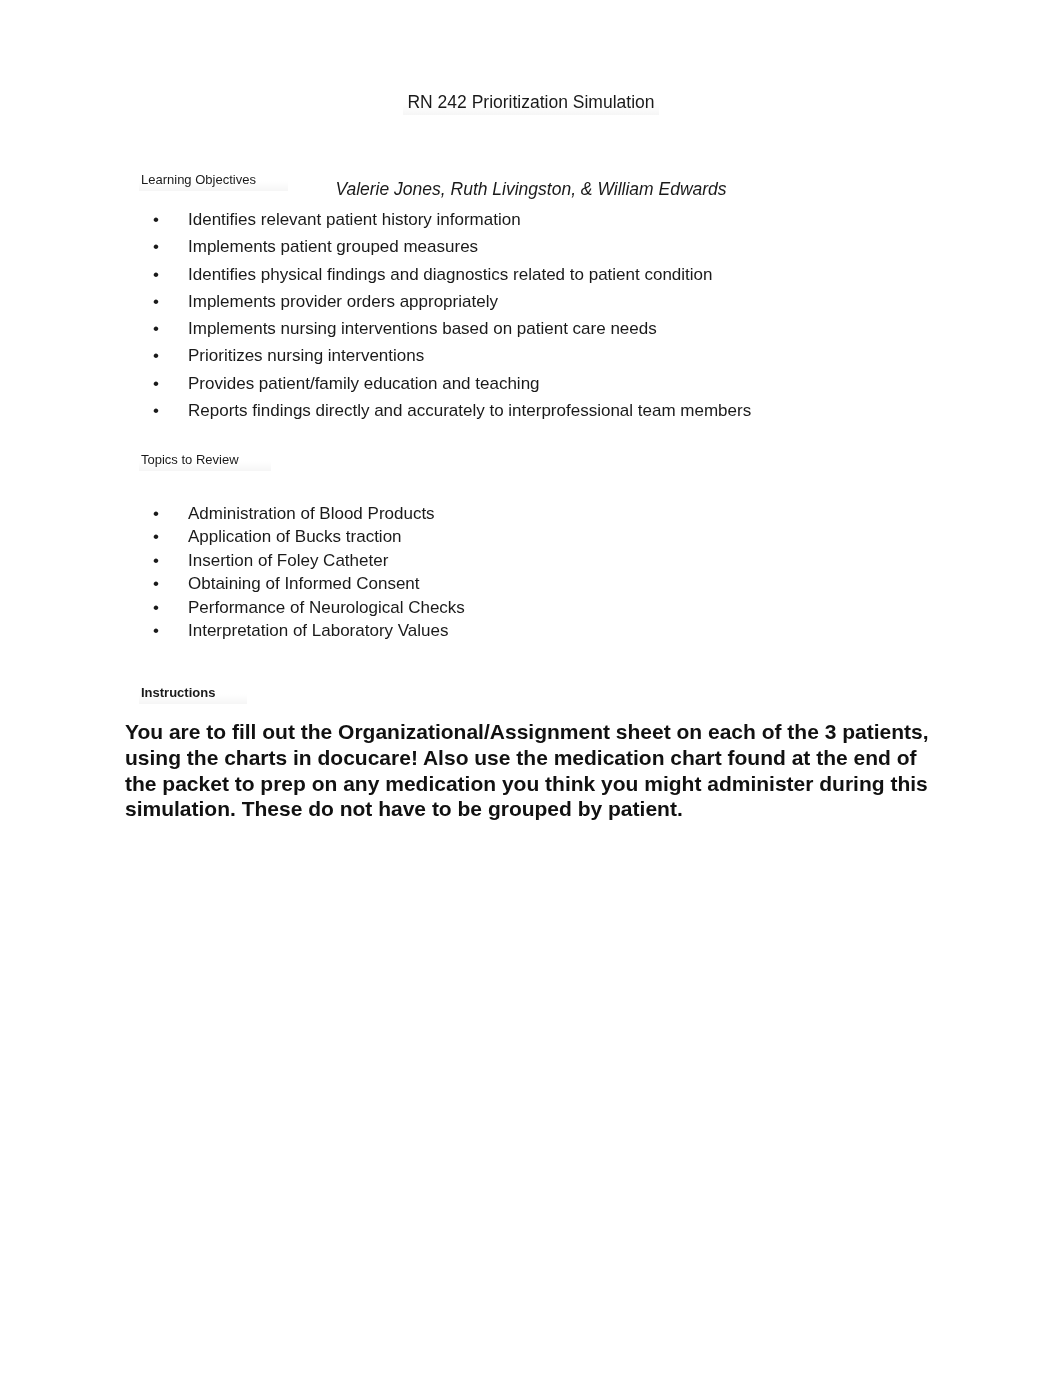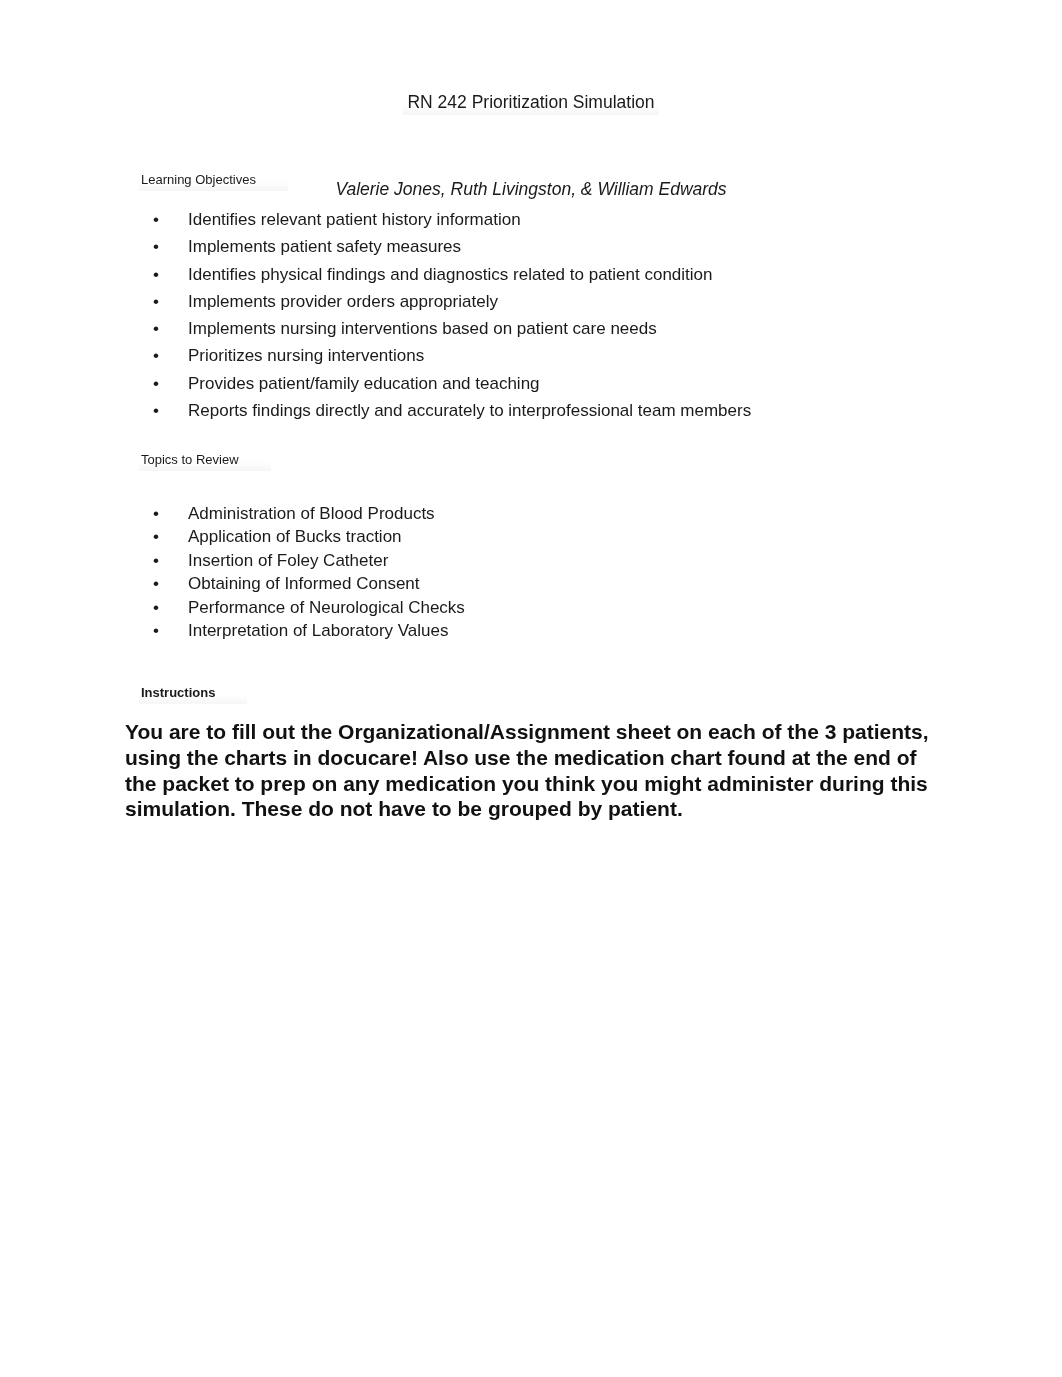--- a/index.html
+++ b/index.html
@@ -132,21 +132,21 @@
   </div>
 
   <div class="doc-authors">Valerie Jones, Ruth Livingston, &amp; William Edwards</div>
 
   <div class="section-heading" id="heading-objectives">
     <span class="shade">Learning Objectives</span>
   </div>
 
   <ul class="bullet-list" id="list-objectives">
     <li><span class="dot">•</span><span>Identifies relevant patient history information</span></li>
-    <li><span class="dot">•</span><span>Implements patient safety measures</span></li>
+    <li><span class="dot">•</span><span>Implements patient grouped measures</span></li>
     <li><span class="dot">•</span><span>Identifies physical findings and diagnostics related to patient condition</span></li>
     <li><span class="dot">•</span><span>Implements provider orders appropriately</span></li>
     <li><span class="dot">•</span><span>Implements nursing interventions based on patient care needs</span></li>
     <li><span class="dot">•</span><span>Prioritizes nursing interventions</span></li>
     <li><span class="dot">•</span><span>Provides patient/family education and teaching</span></li>
     <li><span class="dot">•</span><span>Reports findings directly and accurately to interprofessional team members</span></li>
   </ul>
 
   <div class="section-heading" id="heading-topics">
     <span class="shade">Topics to Review</span>

